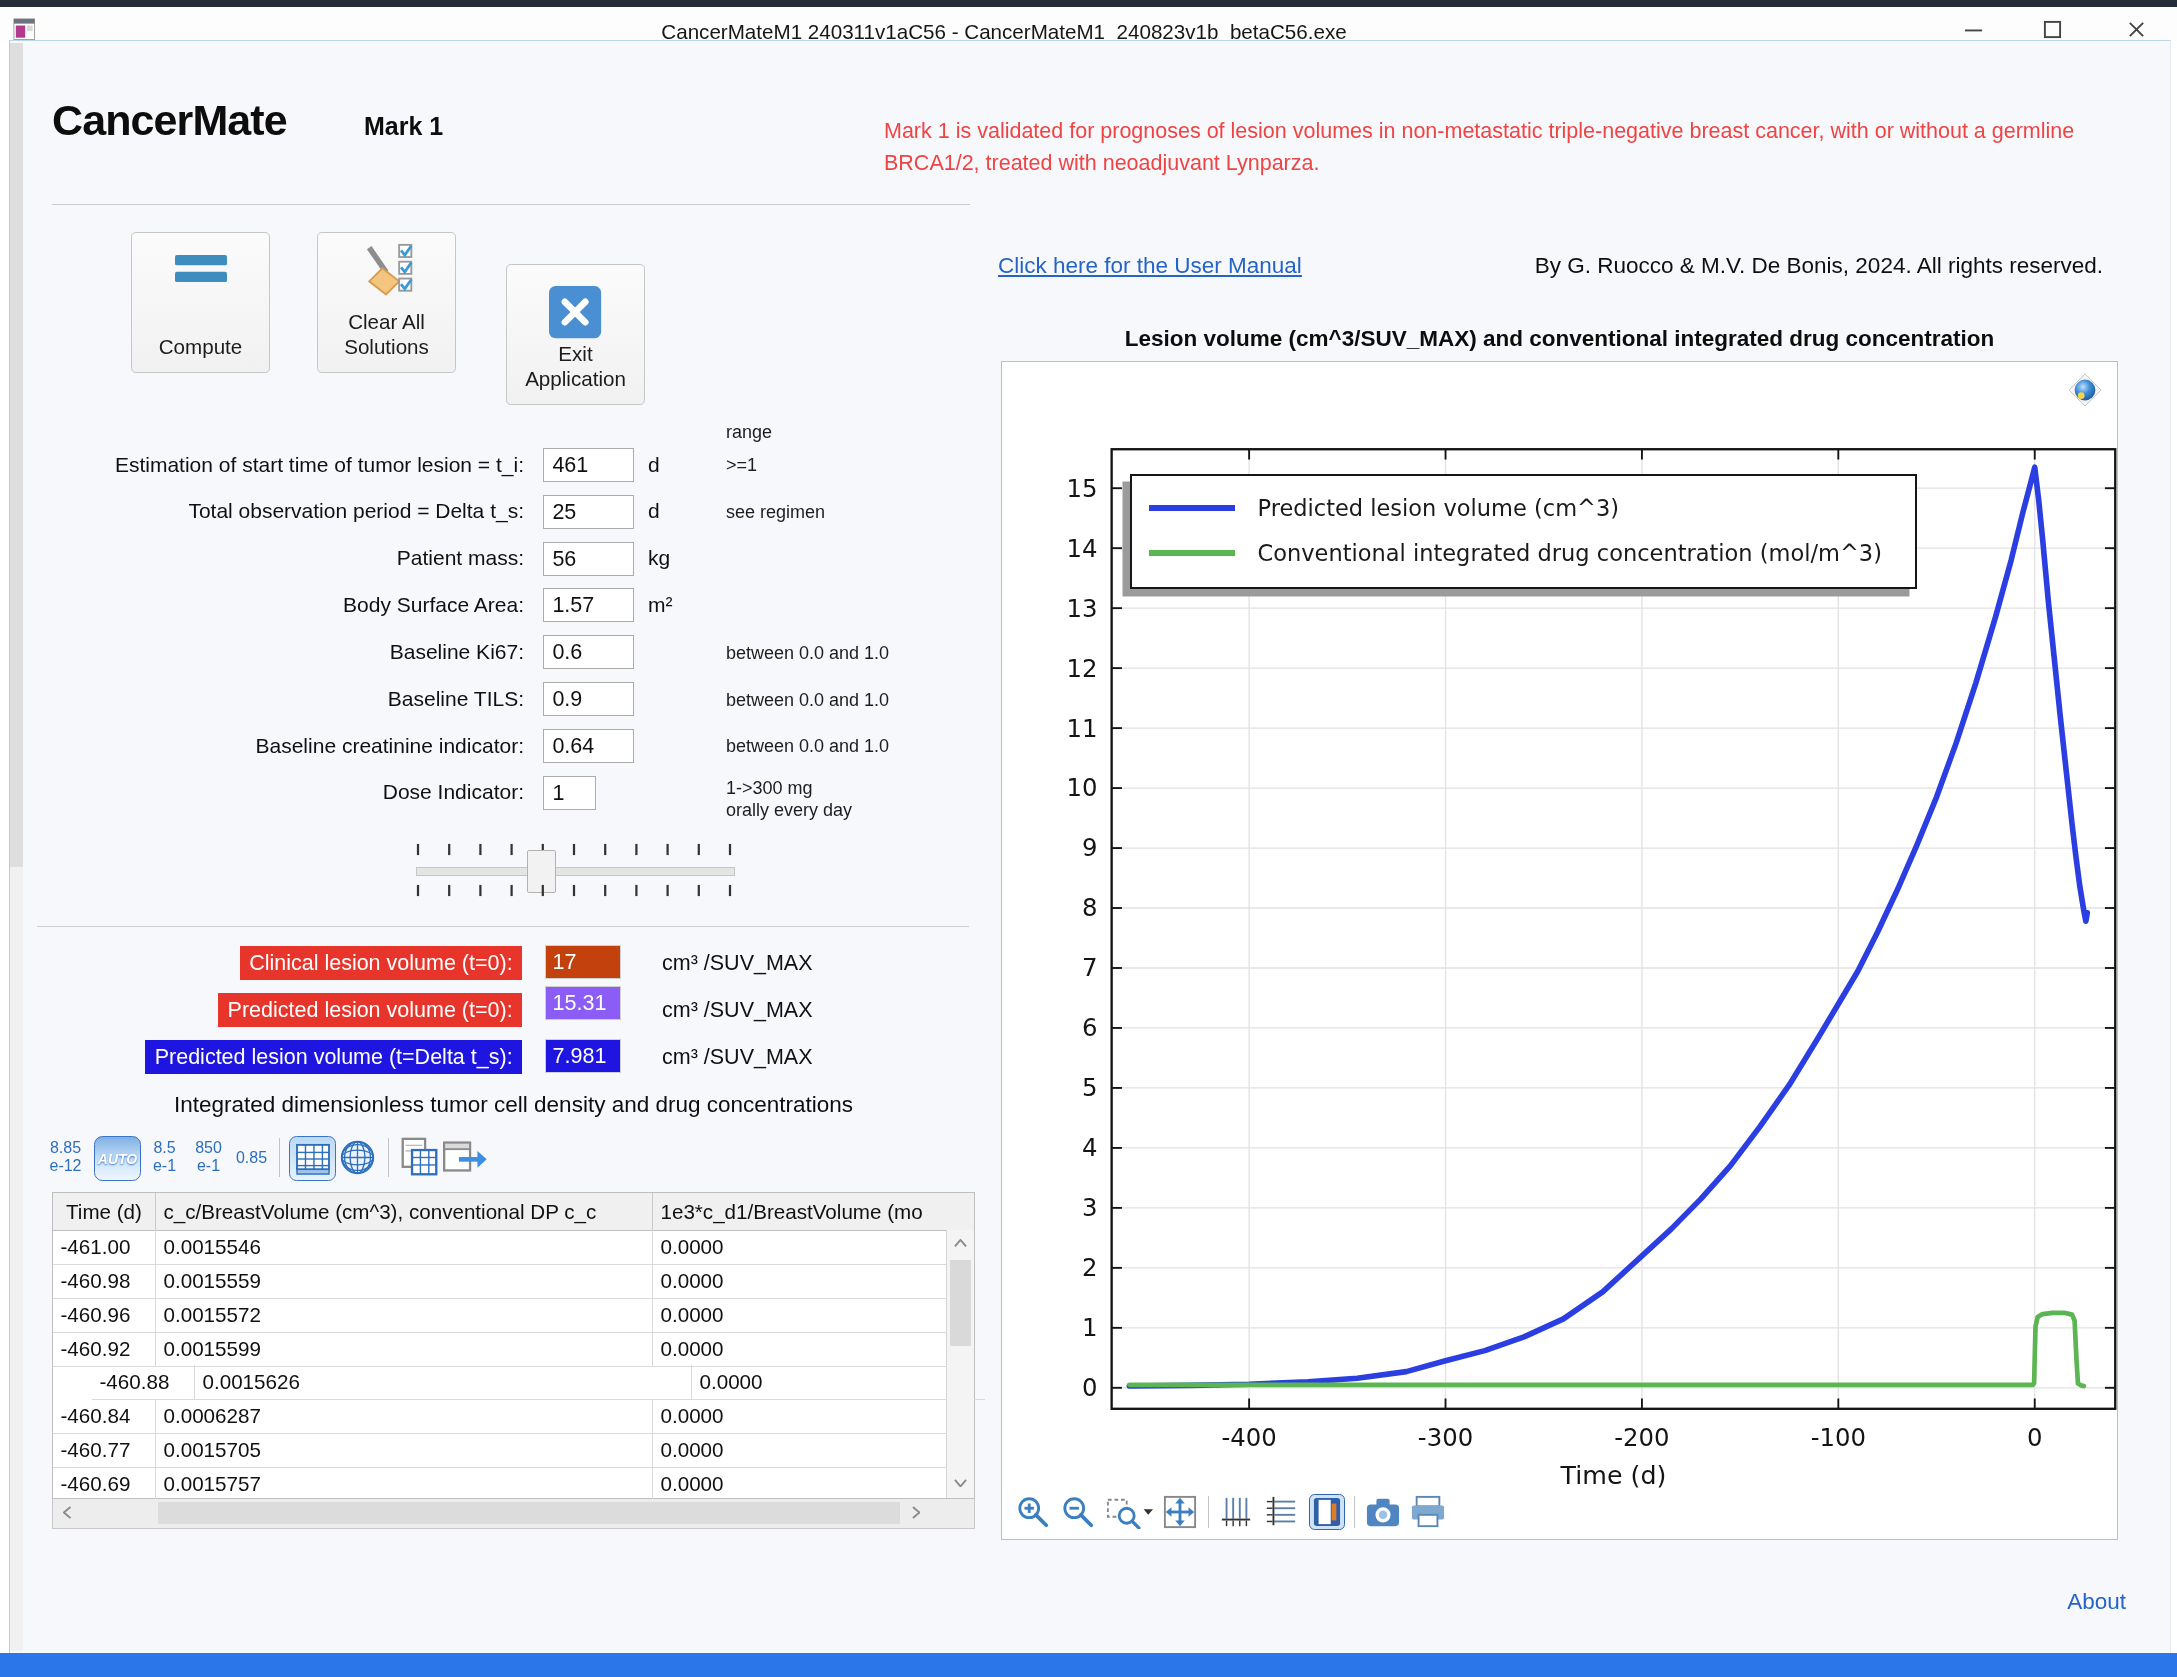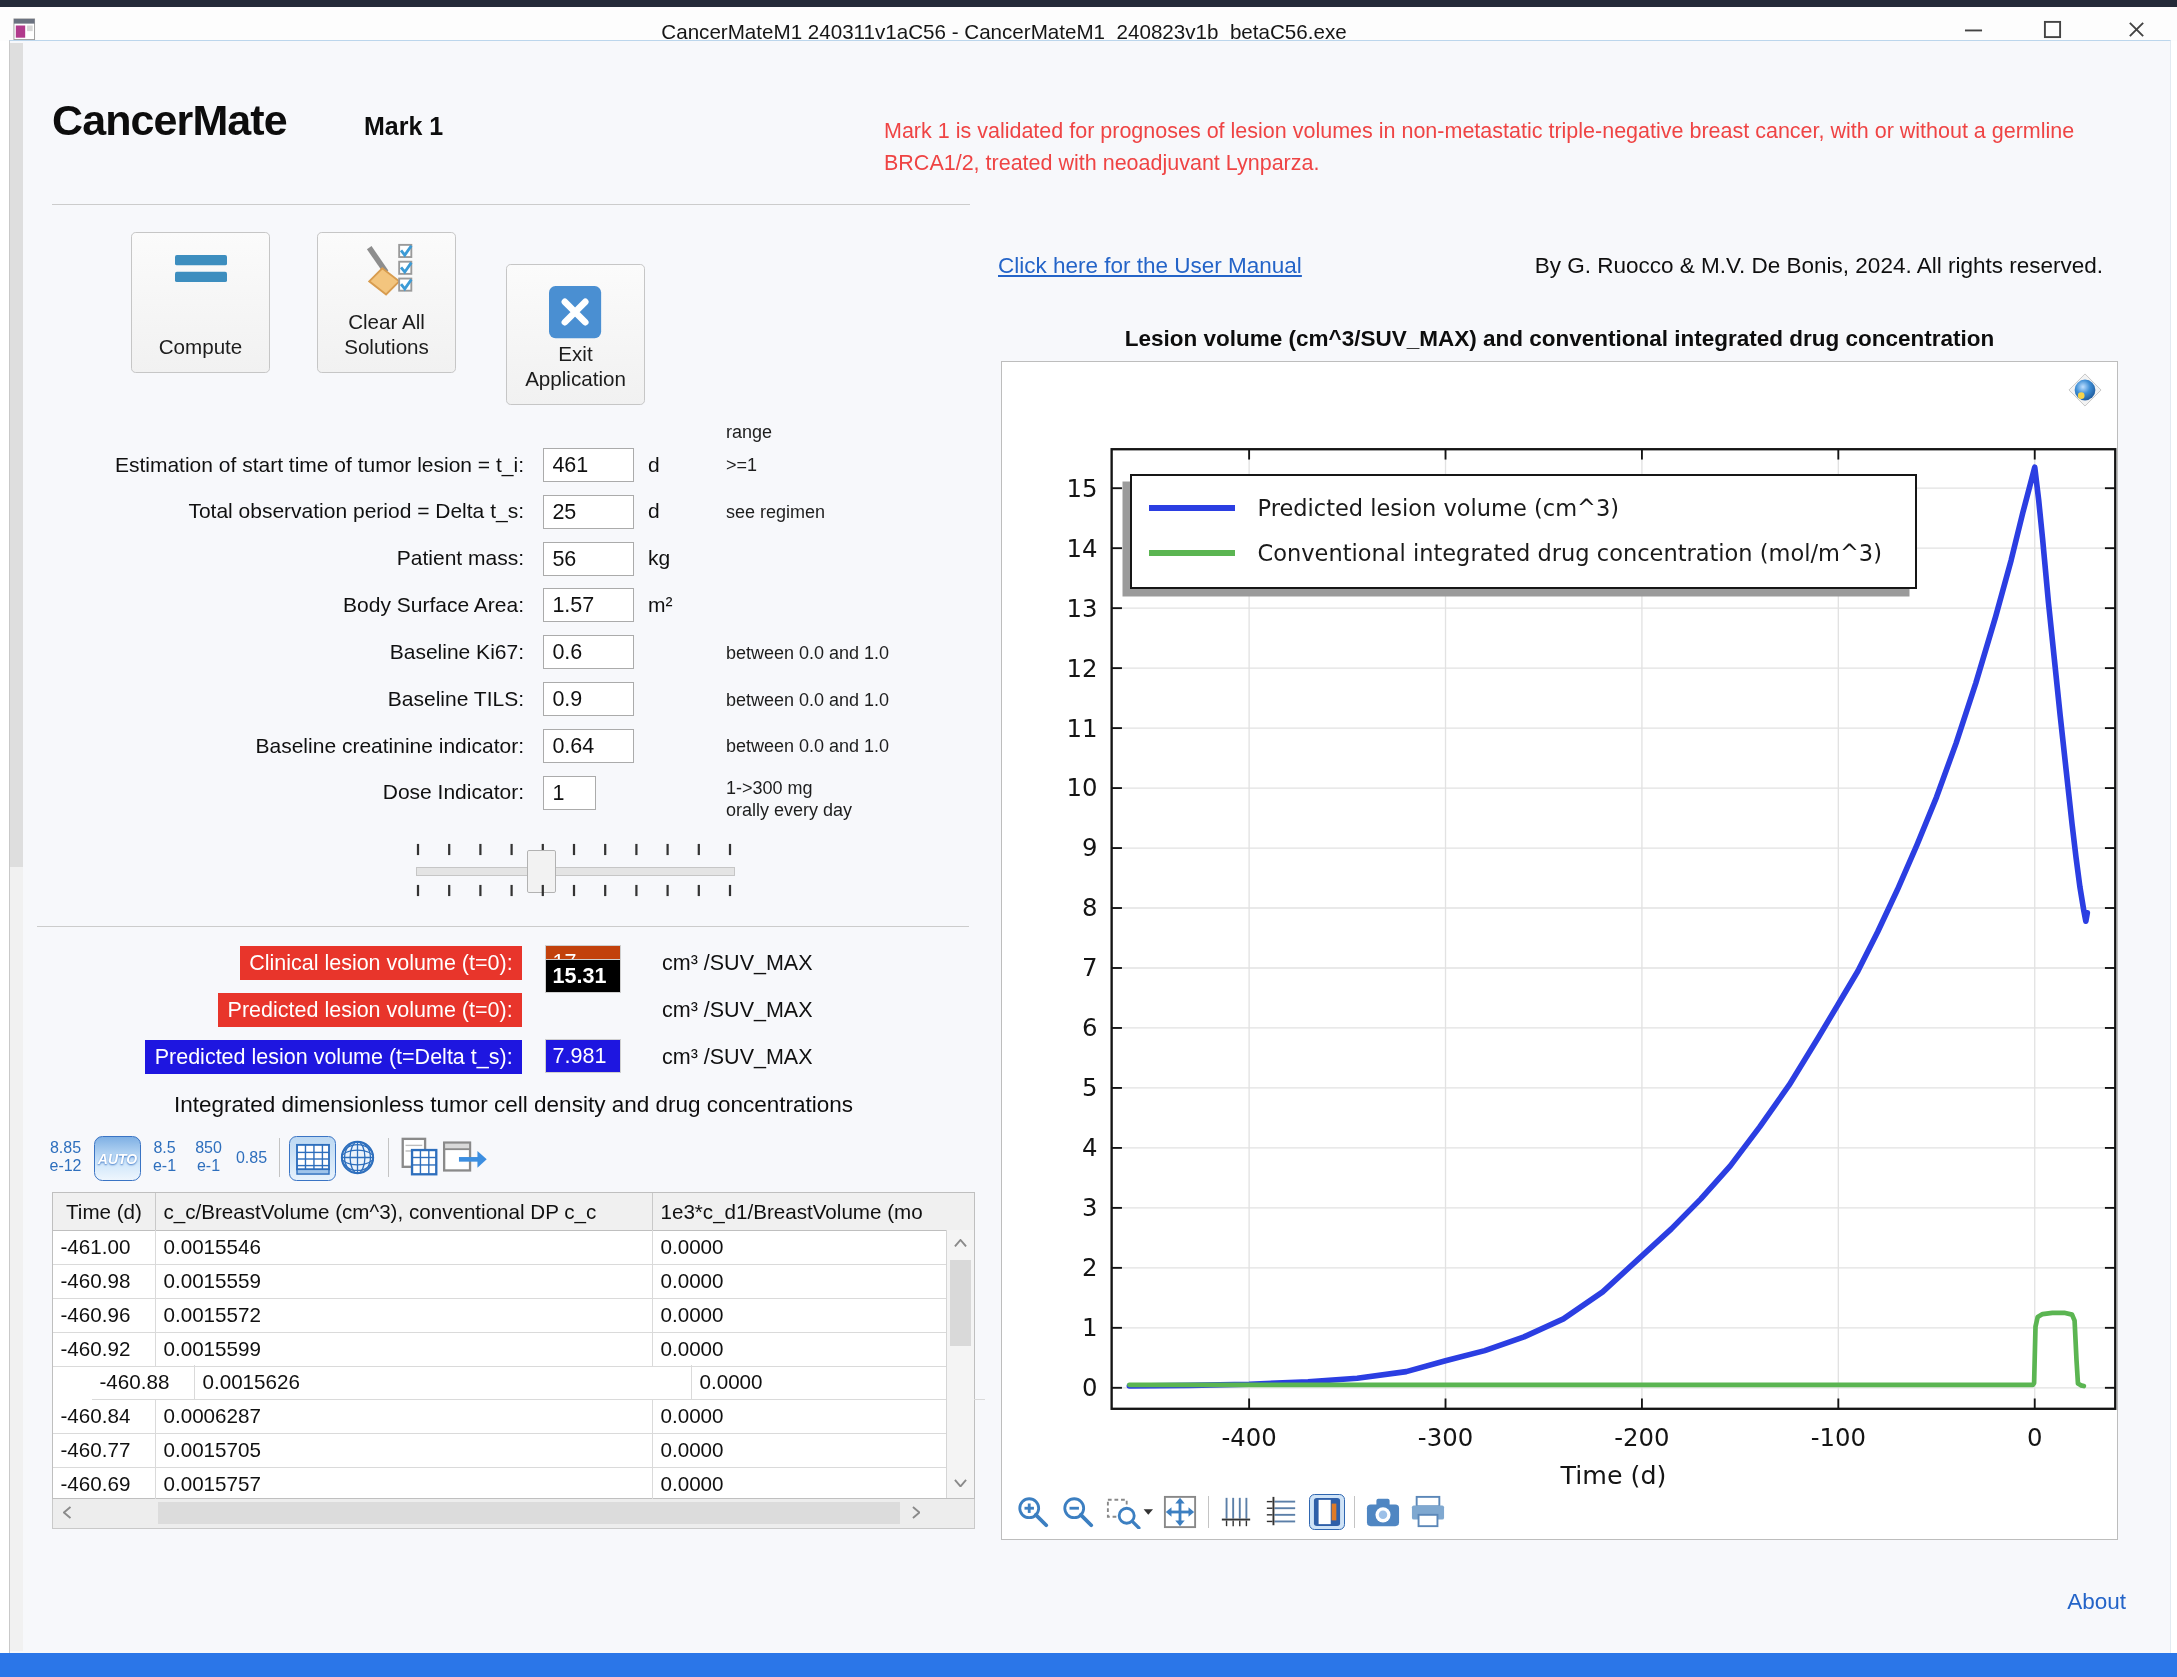--- a/index.html
+++ b/index.html
@@ -232,21 +232,21 @@
     </svg>
   </div>
 
   <div class="hr" style="left:37px;top:926px;width:932px;"></div>
 
   <div class="res-label" style="top: 946px; background: rgb(232, 53, 43);">Clinical lesion volume (t=0):</div>
   <div class="res-value" style="top: 946px; background: #c2410c;">17</div>
   <div class="res-unit" style="top:951px;">cm³ /SUV_MAX</div>
 
   <div class="res-label" style="top: 993px; background: rgb(232, 53, 43);">Predicted lesion volume (t=0):</div>
-  <div class="res-value" style="top: 960px; background: #000000; font-weight: bold;">15.31</div>
+  <div class="res-value" style="top: 987px; background: #8b5cf6;">15.31</div>
   <div class="res-unit" style="top:998px;">cm³ /SUV_MAX</div>
 
   <div class="res-label" style="top: 1040px; background: rgb(30, 22, 224);">Predicted lesion volume (t=Delta t_s):</div>
   <div class="res-value" style="top: 1040px; background: rgb(30, 22, 224);">7.981</div>
   <div class="res-unit" style="top:1045px;">cm³ /SUV_MAX</div>
 
   <div class="sect-title">Integrated dimensionless tumor cell density and drug concentrations</div>
 
   <div class="prec" style="left:43px;top:1139px;">
     <div>8.85</div>

